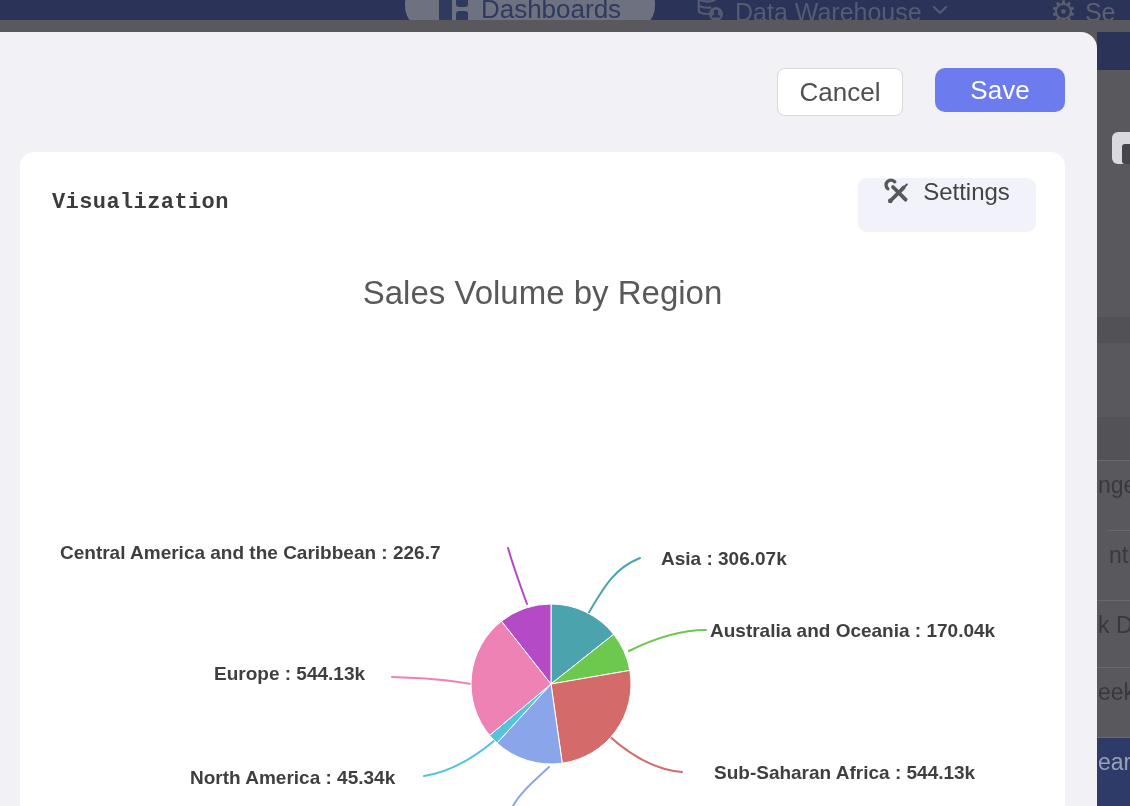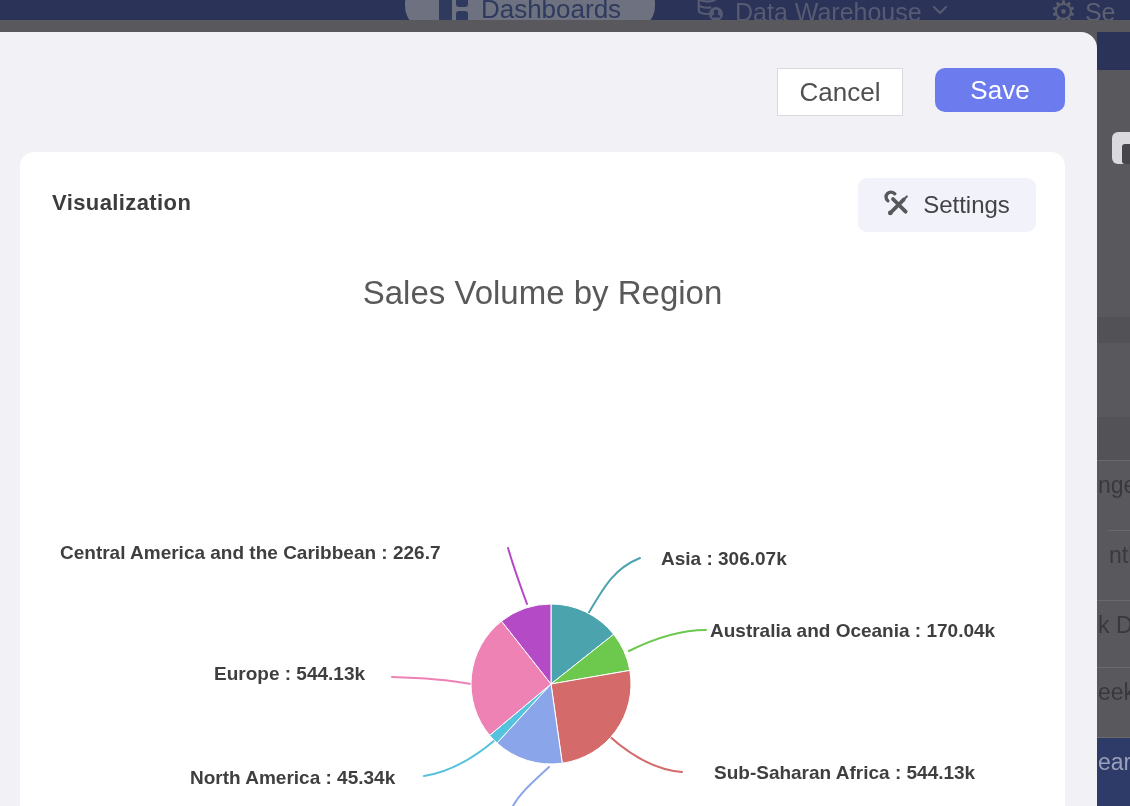--- a/index.html
+++ b/index.html
@@ -25,27 +25,27 @@
   .behind .navy-top { position:absolute; left:0; top:0; width:33px; height:38px; background:#2b3359; }
   .behind .white-frag { position:absolute; left:15px; top:100px; width:18px; height:32px; background:#d9d9de; border-radius:6px 0 0 6px; }
   .behind .dark-frag { position:absolute; left:25px; top:112px; width:8px; height:20px; background:#45454b; border-radius:3px 0 0 3px; }
   .behind .band1 { position:absolute; left:0; top:285px; width:33px; height:26px; background:#515156; }
   .behind .band2 { position:absolute; left:0; top:385px; width:33px; height:43px; background:#525257; }
   .bg-row { position:absolute; left:0; width:33px; border-top:1px solid #69696d; color:#39393d; font-size:23px; padding:11px 0 0 1px; white-space:nowrap; }
   .bg-row.sel { background:#2e3a68; color:#98a0bb; }
 
   
   .modal { position:absolute; left:0; top:32px; width:1097px; height:774px; background:#f1f1f6; border-radius:0 16px 0 0; overflow:hidden; }
-  .btn-cancel { position:absolute; left:777px; top:36px; width:126px; height:48px; background:#ffffff; border:1px solid #d8d8dd; border-radius:0; font-size:26px; color:#4f4f52; display:flex; align-items:center; justify-content:center; cursor:pointer; font-family:inherit; }
+  .btn-cancel { position:absolute; left:777px; top:36px; width:126px; height:48px; background:#ffffff; border:1px solid #d8d8dd; border-radius:8px; font-size:26px; color:#4f4f52; display:flex; align-items:center; justify-content:center; cursor:pointer; font-family:inherit; }
   .btn-save { position:absolute; left:935px; top:36px; width:130px; height:44px; background:#6c7bee; border:none; border-radius:10px; font-size:26px; color:#ffffff; display:flex; align-items:center; justify-content:center; cursor:pointer; font-family:inherit; }
 
   
   .card { position:absolute; left:20px; top:120px; width:1045px; height:654px; background:#ffffff; border-radius:14px 14px 0 0; overflow:hidden; }
-  .card-title { position:absolute; left:32px; top:38px; font-size:22px; font-weight:bold; letter-spacing:.4px; color:#3c3c3c; }
-  .btn-settings { position:absolute; left:838px; top:26px; width:178px; height:54px; background:#f2f3fa; border:none; border-radius:9px; display:flex; align-items:center; justify-content:center; gap:12px; cursor:pointer; font-family:inherit; }
+  .card-title { position:absolute; left:32px; top:38px; font-size:22px; font-weight:bold; letter-spacing:.4px; color:#3c3c3c;font-family:Liberation Mono, monospace; }
+  .btn-settings { position:absolute; left:838px; top:26px; width:178px; height:54px; background:#f2f3fa; border:none; border-radius:9px; display:flex; align-items:flex-start; justify-content:center; gap:12px; cursor:pointer; font-family:inherit; }
   .btn-settings .lbl { font-size:24px; color:#434345; }
   .chart-title { position:absolute; left:0; top:122px; width:100%; text-align:center; font-size:33px; color:#595959; }
 
   .chart-svg { position:absolute; left:0; top:0; width:1045px; height:654px; }
   .pie-label { position:absolute; font-size:19px; font-weight:bold; color:#3f3f3f; white-space:nowrap; }
   .lb-ca  { left:40px;  top:390px; }
   .lb-as  { left:623px; top:396px;margin-left:18px; }
   .lb-au  { left:690px; top:468px; }
   .lb-eu  { left:194px; top:511px; }
   .lb-na  { left:170px; top:615px; }

